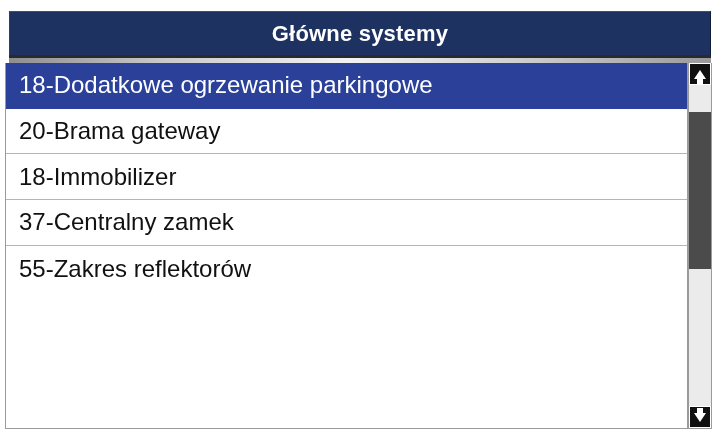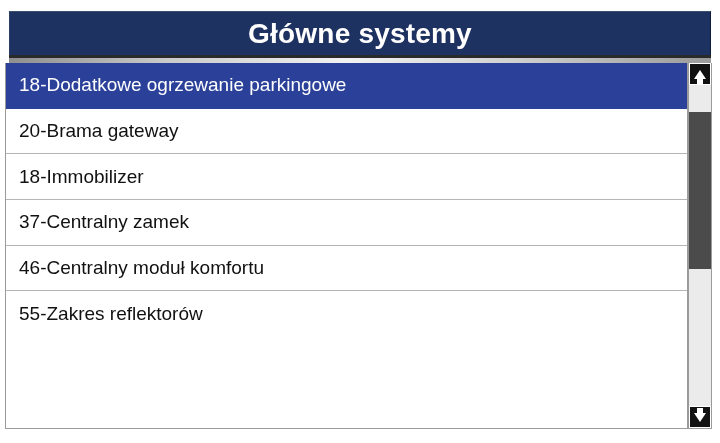--- a/index.html
+++ b/index.html
@@ -30,21 +30,21 @@
     border-top: 1px solid #39506f;
     border-left: 1px solid #2b3f63;
     border-right: 1px solid #101d38;
     box-sizing: border-box;
     display: flex;
     align-items: center;
     justify-content: center;
   }
   .titlebar .title-text {
     color: #ffffff;
-    font-size: 28px;
+    font-size: 22px;
     font-weight: 600;
     letter-spacing: 0.2px;
     line-height: 1;
     text-align: center;
   }
 
   
   .title-underline {
     position: absolute;
     left: 9px;
@@ -83,21 +83,21 @@
     overflow: hidden;
   }
 
   .list-row {
     height: 45.7px;
     box-sizing: border-box;
     border-bottom: 1px solid #b5b5b5;
     display: flex;
     align-items: center;
     padding-left: 13px;
-    font-size: 19px;
+    font-size: 24px;
     color: #111111;
     background: #ffffff;
     white-space: nowrap;
   }
   .list-row.selected {
     background: #2a4099;
     color: #ffffff;
     border-bottom: 1px solid #2a4099;
   }
   .list-row:last-child {
@@ -201,23 +201,20 @@
       <div class="list-row">
         <span>20-Brama gateway</span>
       </div>
       <div class="list-row">
         <span>18-Immobilizer</span>
       </div>
       <div class="list-row">
         <span>37-Centralny zamek</span>
       </div>
       <div class="list-row">
-        <span>46-Centralny moduł komfortu</span>
-      </div>
-      <div class="list-row">
         <span>55-Zakres reflektorów</span>
       </div>
     </div>
 
   <div class="scrollbar">
     <div class="sb-btn up">
       <span class="sb-arrow up"></span>
     </div>
     <div class="sb-track">
       <div class="sb-thumb"></div>

